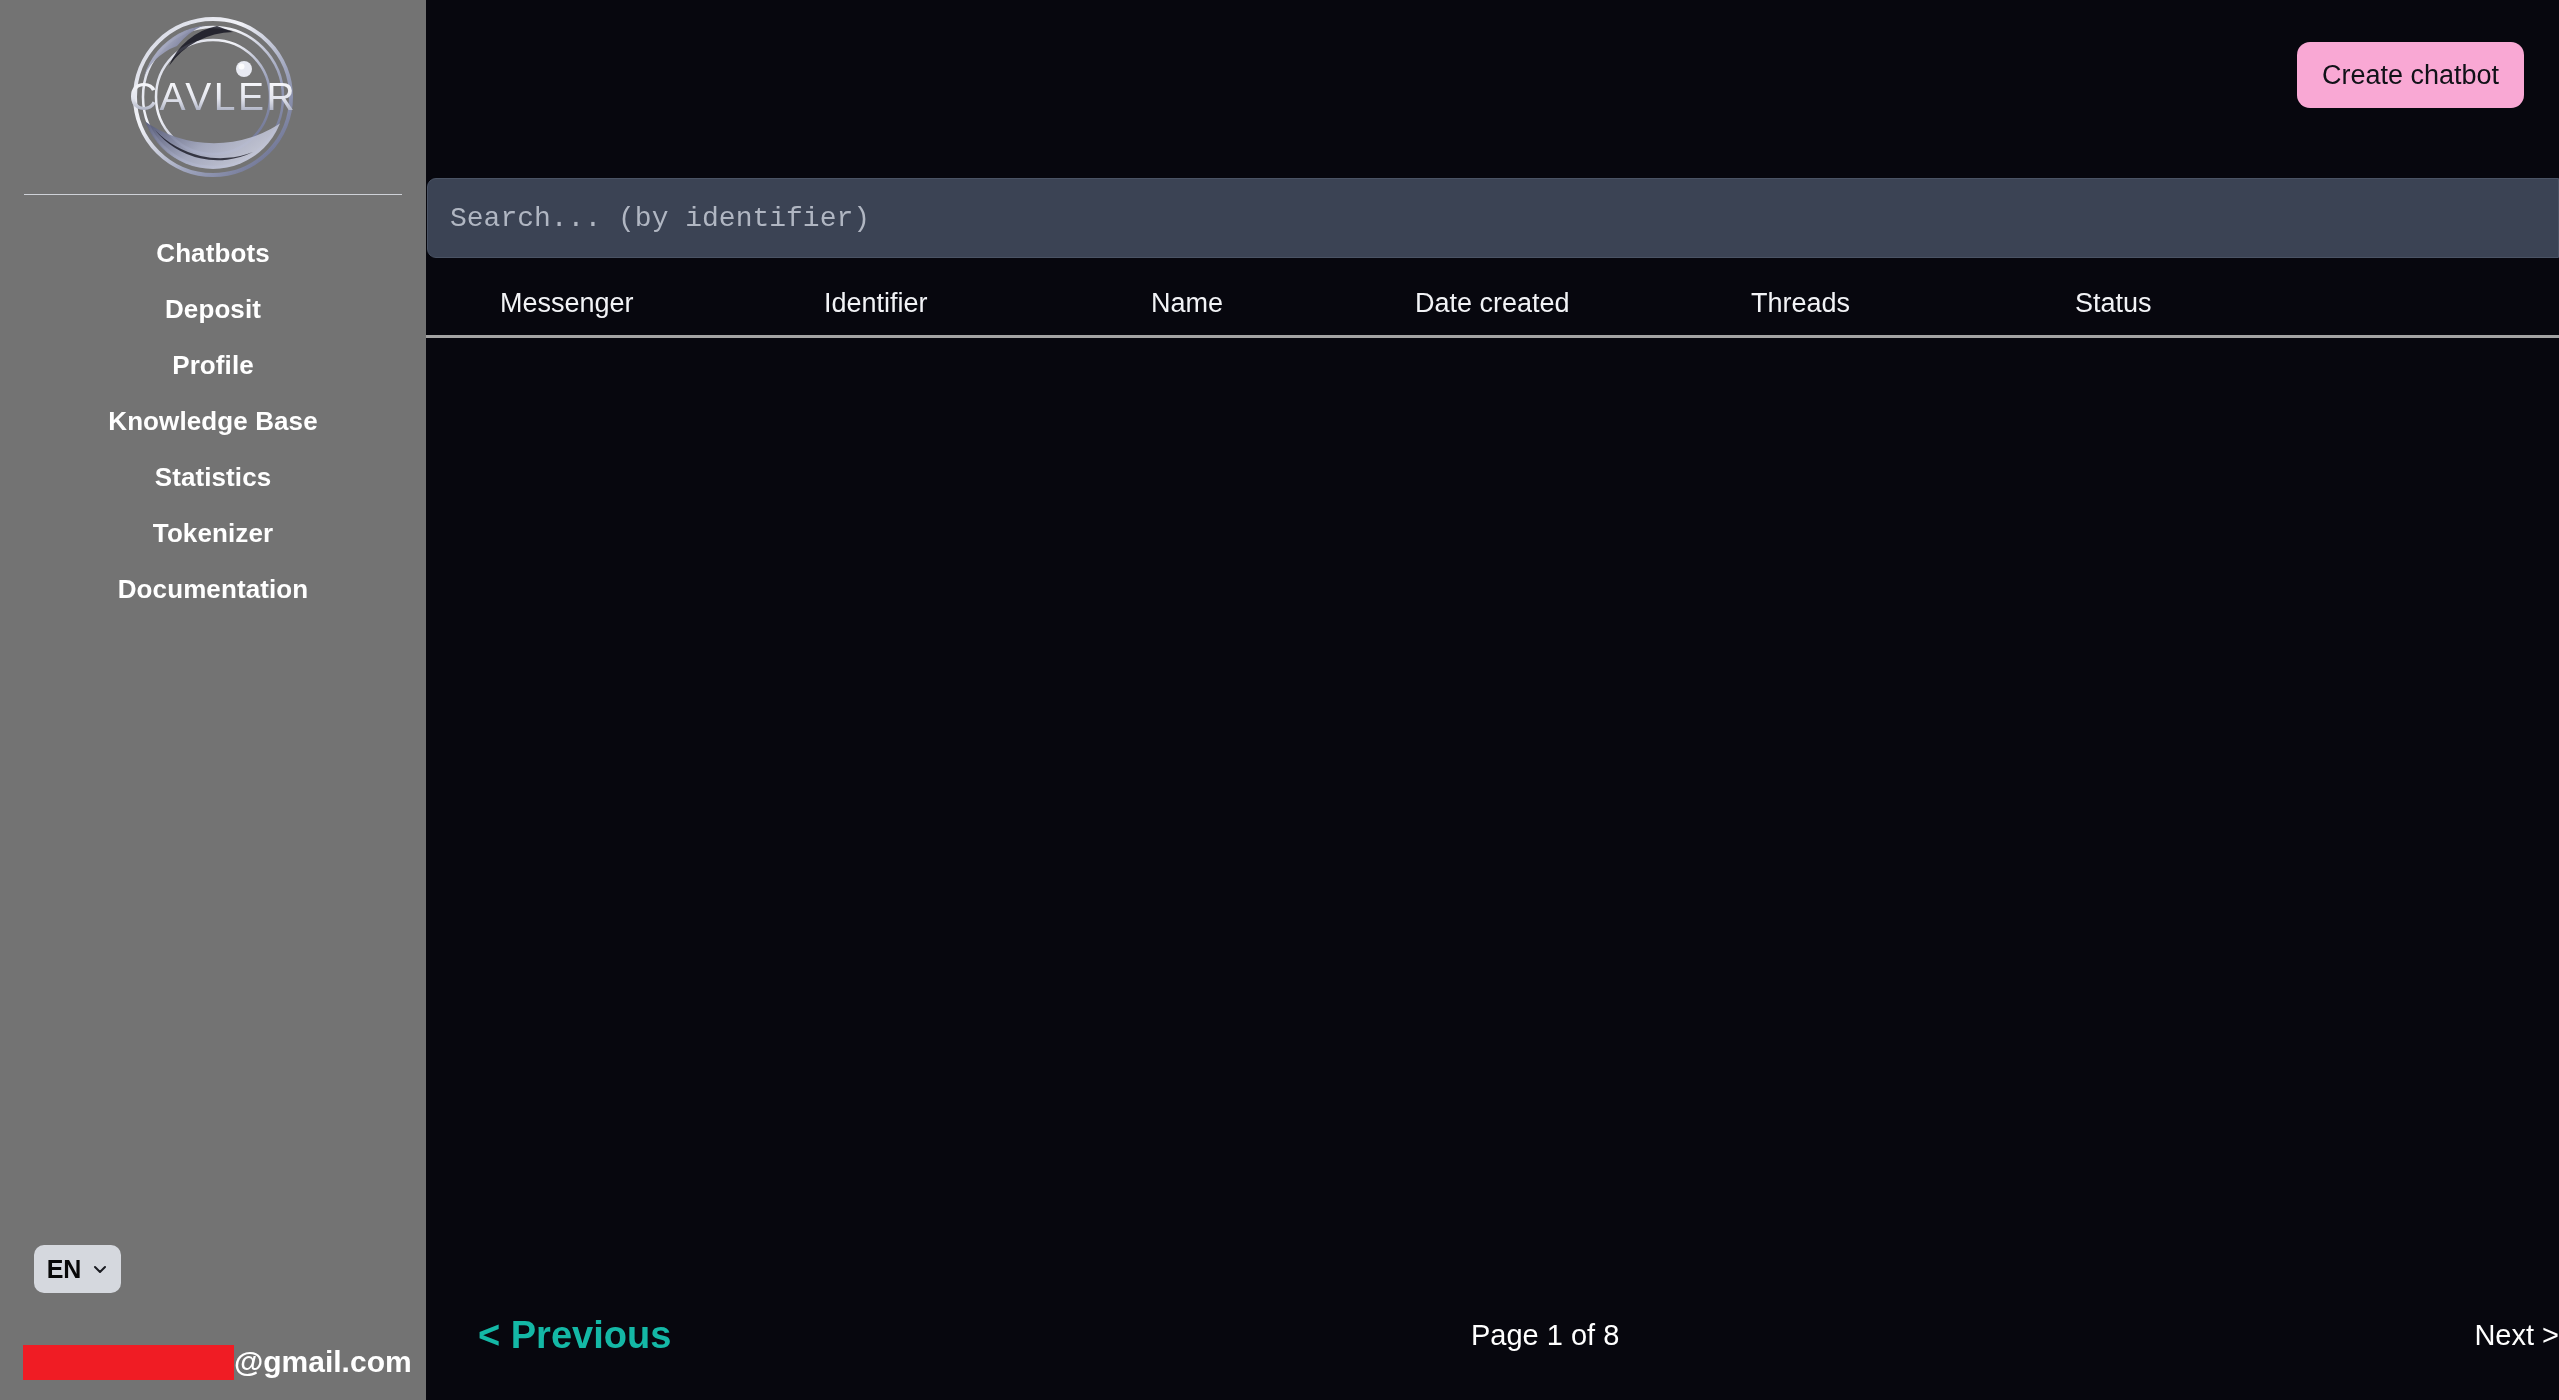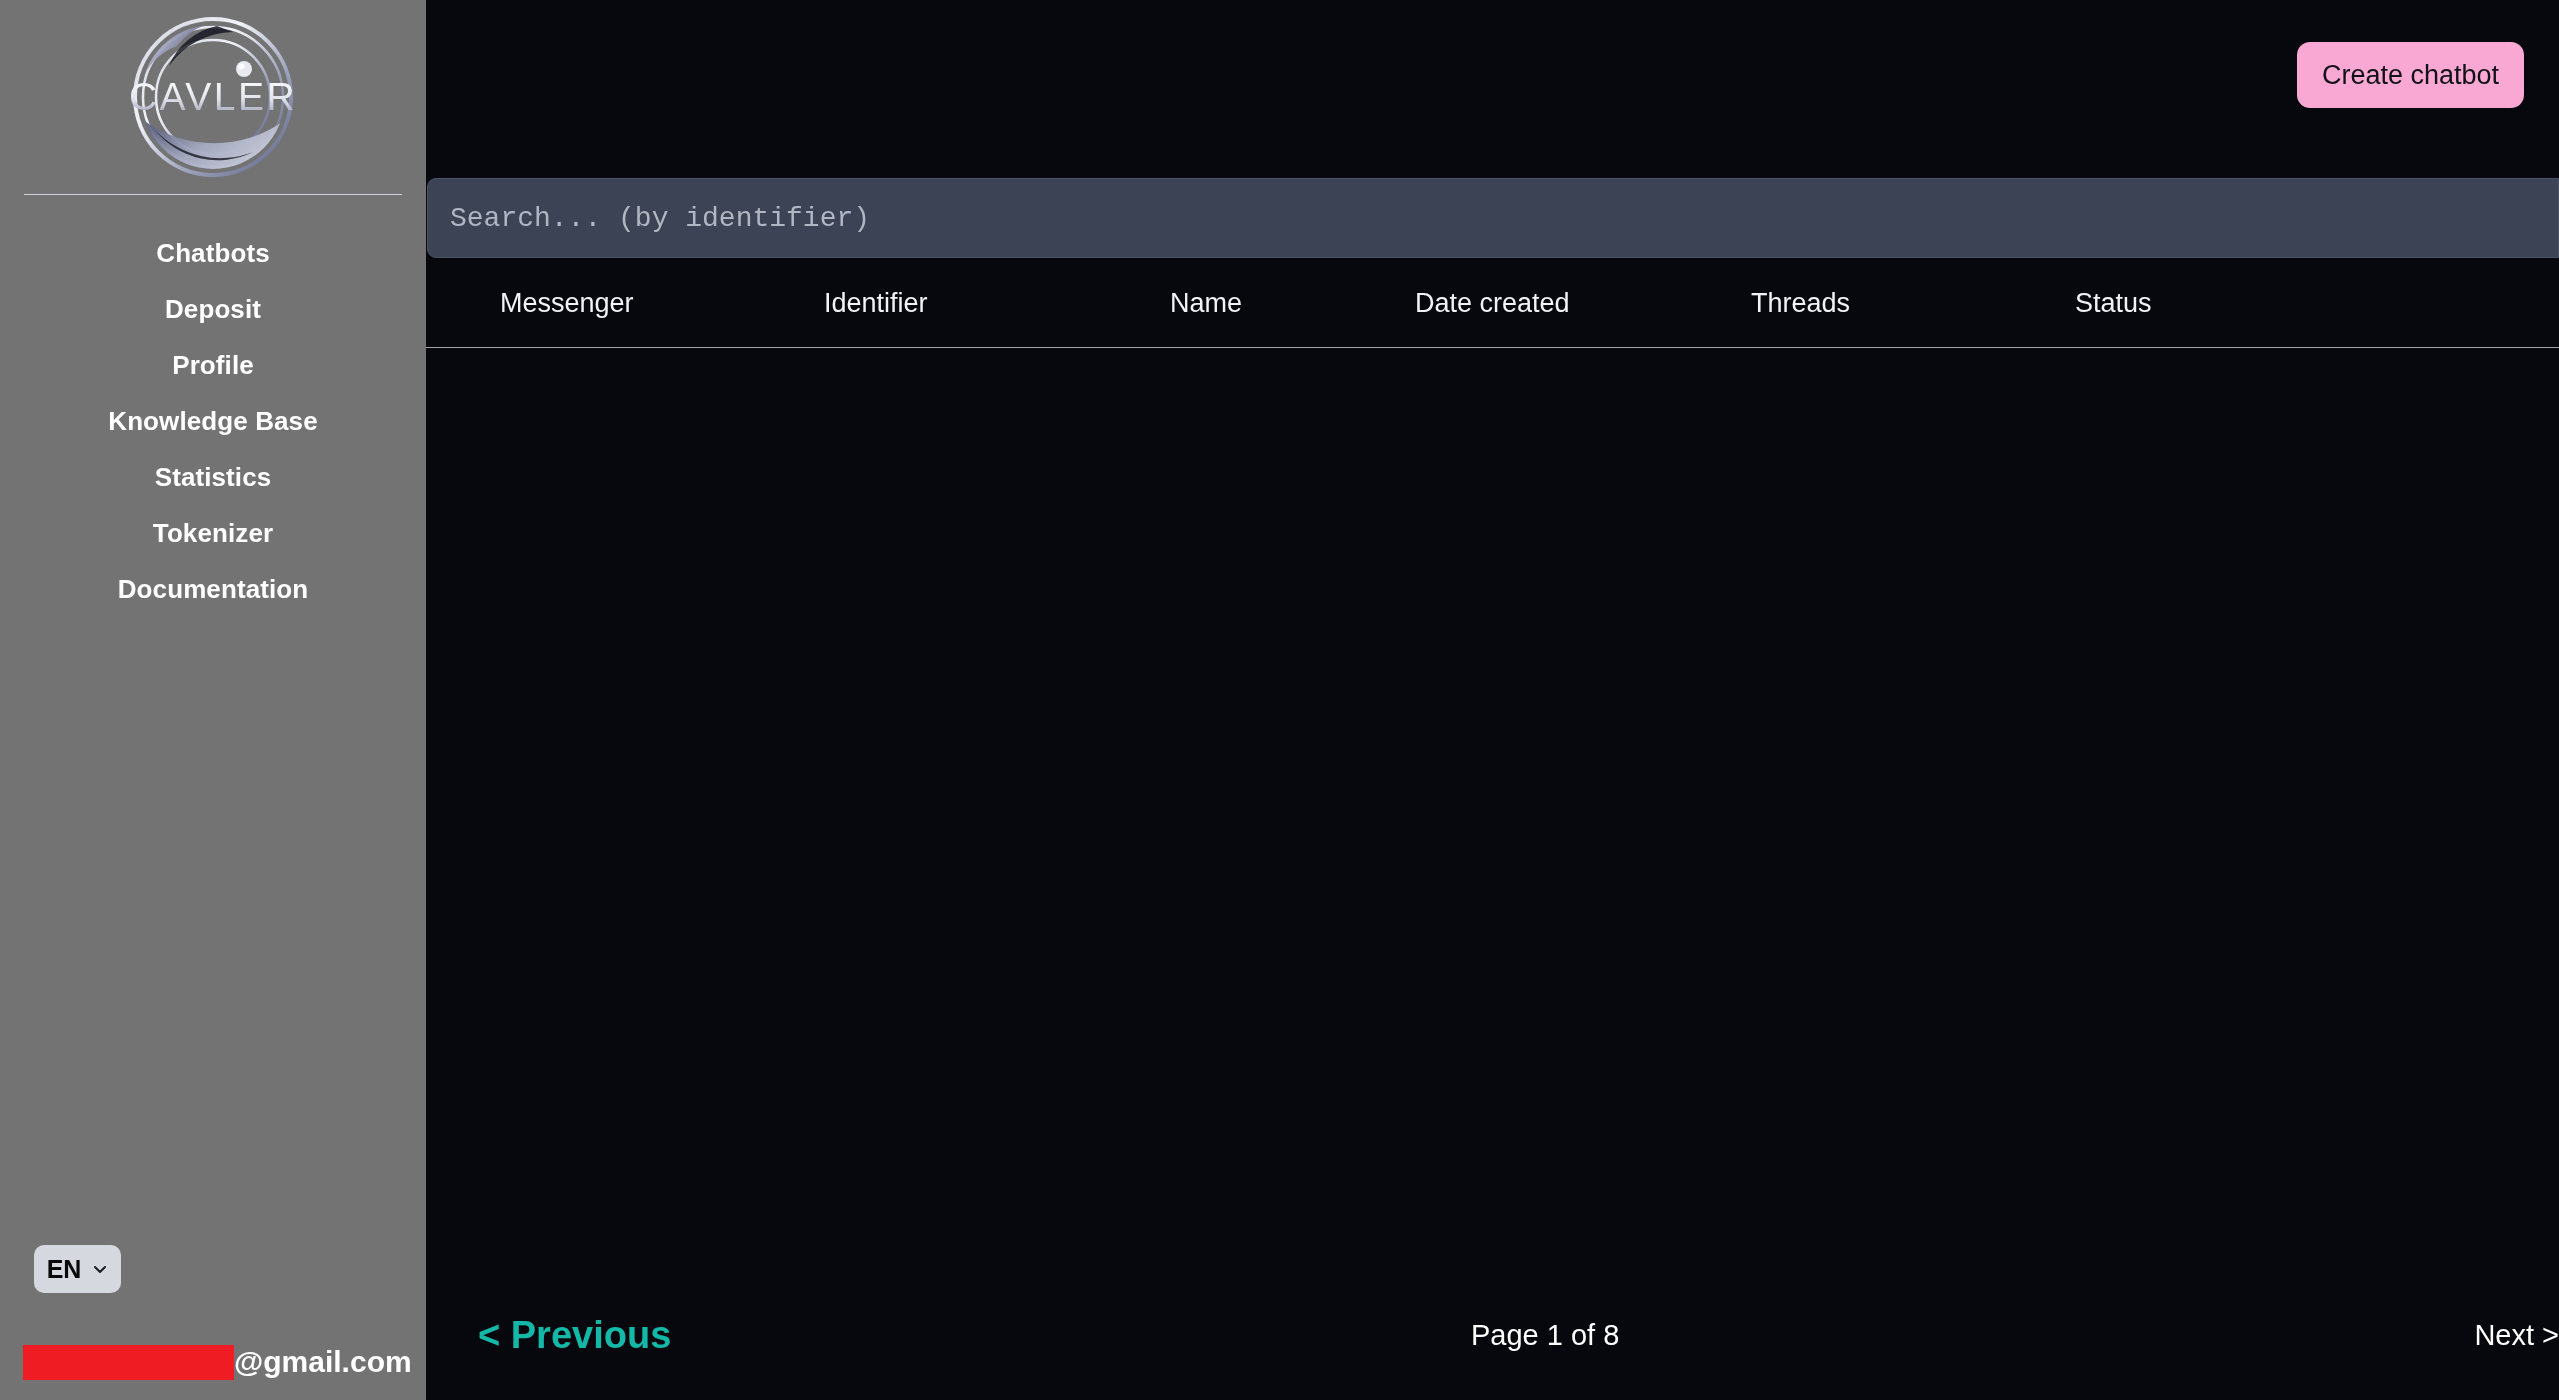--- a/index.html
+++ b/index.html
@@ -174,36 +174,36 @@
 
   .table {
     position: absolute;
     left: 0;
     top: 258px;
     width: 2133px;
     height: 1022px;
   }
   .table-head {
     position: relative;
-    height: 90px;
-    border-bottom: 1px solid #a3a3a3;
+    height: 80px;
+    border-bottom: 3px solid #a3a3a3;
     width: 2133px;
   }
   .th {
     position: absolute;
     top: 29px;
     color: #f2f3f6;
     font-size: 27px;
     line-height: 32px;
     white-space: nowrap;
     cursor: pointer;
   }
   .th-messenger  { left: 74px; }
   .th-identifier { left: 398px; }
-  .th-name       { left: 744px; text-align: right; }
+  .th-name       { left: 725px; text-align: right; }
   .th-date       { left: 989px; }
   .th-threads    { left: 1325px; }
   .th-status     { left: 1649px; }
 
   .table-body {
     position: relative;
     height: 932px;
     width: 2133px;
   }
 

